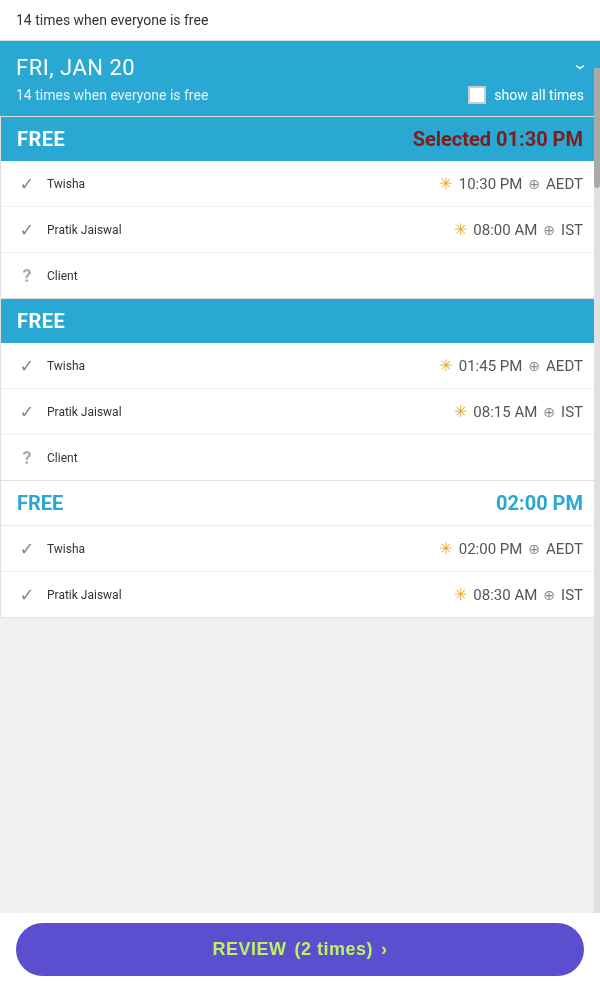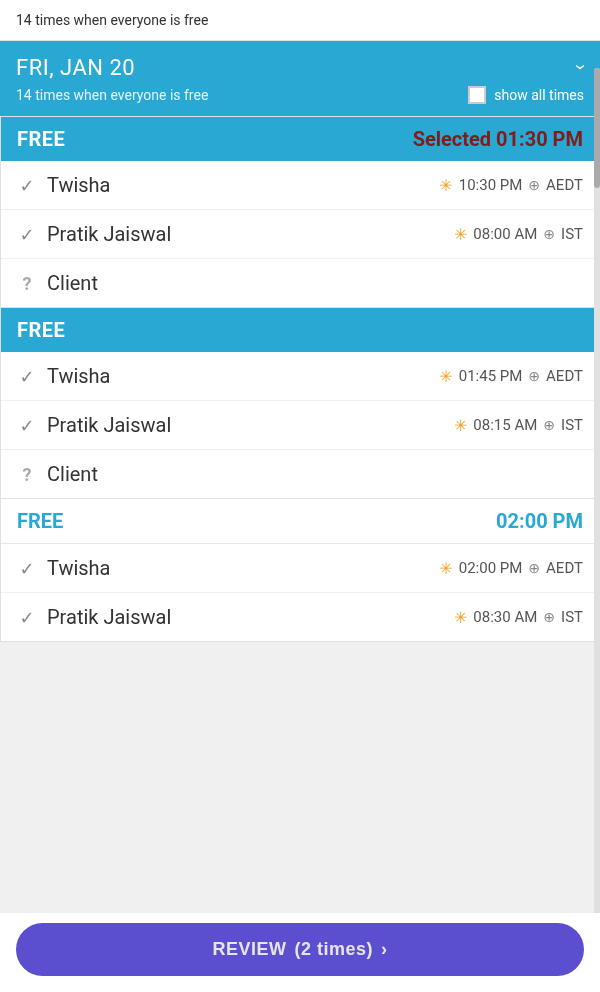--- a/index.html
+++ b/index.html
@@ -131,21 +131,21 @@
       text-align: center;
     }
     .question-icon {
       color: #aaa;
       font-size: 18px;
       width: 20px;
       text-align: center;
       font-weight: 700;
     }
     .attendee-name {
-      font-size: 20px;
+      font-size: 12px;
       color: #333;
     }
     .attendee-time {
       display: flex;
       align-items: center;
       gap: 6px;
       font-size: 15px;
       color: #555;
     }
     .sun-icon {
@@ -174,21 +174,21 @@
       position: fixed;
       bottom: 0;
       left: 0;
       width: 600px;
       background: #fff;
       padding: 10px 16px 16px;
     }
     .review-button {
       width: 100%;
       background: #5b4fcf;
-      color: #e5e5e5;
+      color: #bef264;
       border: none;
       border-radius: 32px;
       padding: 16px;
       font-size: 18px;
       font-weight: 600;
       cursor: pointer;
       display: flex;
       justify-content: center;
       align-items: flex-start;
       gap: 8px;

